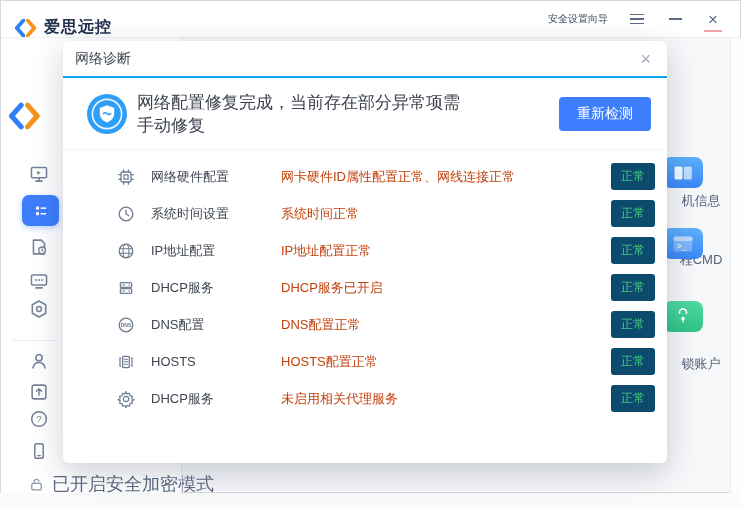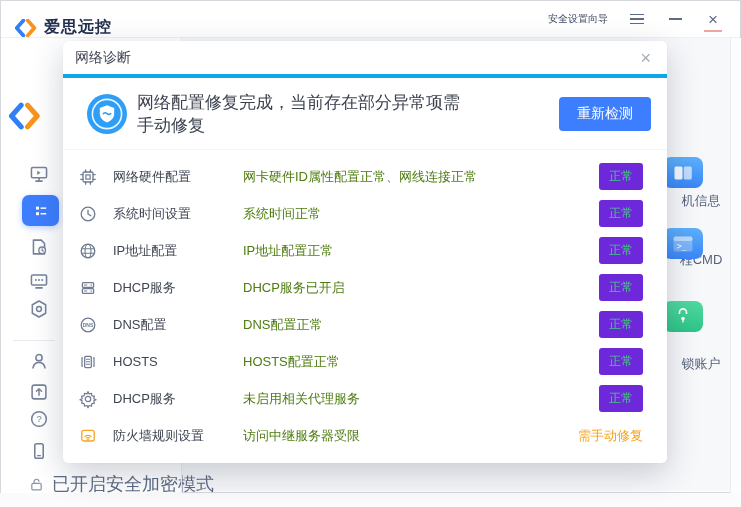--- a/index.html
+++ b/index.html
@@ -43,32 +43,32 @@
   
   .feat { position:absolute; z-index:3; }
   .tile { width:40px; height:31px; border-radius:8px; display:flex; align-items:center; justify-content:center; cursor:pointer; }
   .tile-blue { background:linear-gradient(180deg,#5db0fb,#3a86f8); }
   .tile-green { background:linear-gradient(180deg,#4fd9a0,#2ec487); }
   .feat-label { position:absolute; width:80px; text-align:center; font-size:13px; color:#56627c; }
 
   
   .dialog { position:absolute; left:62px; top:40px; width:604px; height:422px; background:#fff; border-radius:5px; z-index:30;
     box-shadow:0 10px 32px rgba(25,35,65,.22), 0 0 1px rgba(0,0,0,.1); }
-  .dlg-titlebar { height:37px; display:flex; align-items:center; justify-content:space-between; padding:0 16px 0 12px; border-bottom:4px solid #0ea5e9; }
+  .dlg-titlebar { height:37px; display:flex; align-items:center; justify-content:space-between; padding:0 16px 0 12px; border-bottom:2px solid #0ea5e9; }
   .dlg-title { font-size:14px; color:#3f4652; }
   .dlg-close { font-size:18px; color:#a3abb8; cursor:pointer; line-height:1; }
   .dlg-header { display:flex; align-items:center; padding:13px 16px 12px 24px; border-bottom:1px solid #f2f4f7; }
   .dlg-msg { width:330px; margin-left:10px; font-size:17px; font-weight:500; color:#3b414e; line-height:23px; }
   .dlg-btn { margin-left:auto; width:92px; height:34px; background:#3d7eff; color:#fff; font-size:14px; border:none; border-radius:4px; cursor:pointer; font-family:inherit; }
   .dlg-rows { padding-top:8px; }
-  .diag-row { display:flex; align-items:center; height:37px; padding:0 24px 0 14px; }
+  .diag-row { display:flex; align-items:center; height:37px; padding:0 12px 0 14px;margin-left:38px; }
   .row-icon { width:22px; height:22px; display:flex; align-items:center; justify-content:center; }
   .row-label { width:130px; margin-left:14px; font-size:13px; color:#3f4652; }
-  .row-desc { flex:1; font-size:13px; color:#4d7c0f; }
-  .badge-ok { background:#6d28d9; color:#46c882; font-size:12px; padding:5px 10px; border-radius:3px; }
+  .row-desc { flex:1; font-size:13px; color:#c2410c; }
+  .badge-ok { background:#0c4a6e; color:#46c882; font-size:12px; padding:5px 10px; border-radius:3px; }
   .status-warn { color:#f7a21b; font-size:13px; }
 
   svg { display:block; }
 </style>
 </head>
 <body>
 
 <div class="screen">
   <div class="window">
 
@@ -326,31 +326,18 @@
             <svg width="20" height="20" viewBox="0 0 20 20">
               <path d="M10 2.6l1 2.3 2.5-.6.4 2.5 2.5.4-.6 2.5 2.3 1-2.3 1 .6 2.5-2.5.4-.4 2.5-2.5-.6-1 2.3-1-2.3-2.5.6-.4-2.5-2.5-.4.6-2.5-2.3-1 2.3-1-.6-2.5 2.5-.4.4-2.5 2.5.6z" fill="none" stroke="#6e7b91" stroke-width="1.2" stroke-linejoin="round"></path>
               <circle cx="10" cy="10" r="2.7" fill="none" stroke="#6e7b91" stroke-width="1.2"></circle>
             </svg>
           </span>
           <span class="row-label">DHCP服务</span>
           <span class="row-desc">未启用相关代理服务</span>
           <span class="badge-ok">正常</span>
         </div>
 
-        <div class="diag-row">
-          <span class="row-icon">
-            <svg width="20" height="20" viewBox="0 0 20 20">
-              <rect x="3.8" y="4.4" width="12.4" height="10.6" rx="2" fill="none" stroke="#f5a623" stroke-width="1.3"></rect>
-              <path d="M7 10.6a4.2 4.2 0 0 1 6 0" fill="none" stroke="#f5a623" stroke-width="1.2" stroke-linecap="round"></path>
-              <path d="M8.5 12.2a2.1 2.1 0 0 1 3 0" fill="none" stroke="#f5a623" stroke-width="1.2" stroke-linecap="round"></path>
-              <circle cx="10" cy="13.7" r=".9" fill="#f5a623"></circle>
-            </svg>
-          </span>
-          <span class="row-label">防火墙规则设置</span>
-          <span class="row-desc">访问中继服务器受限</span>
-          <span class="status-warn">需手动修复</span>
-        </div>
 
       </div>
     </div>
 
   </div>
 </div>
 
 </body></html>

